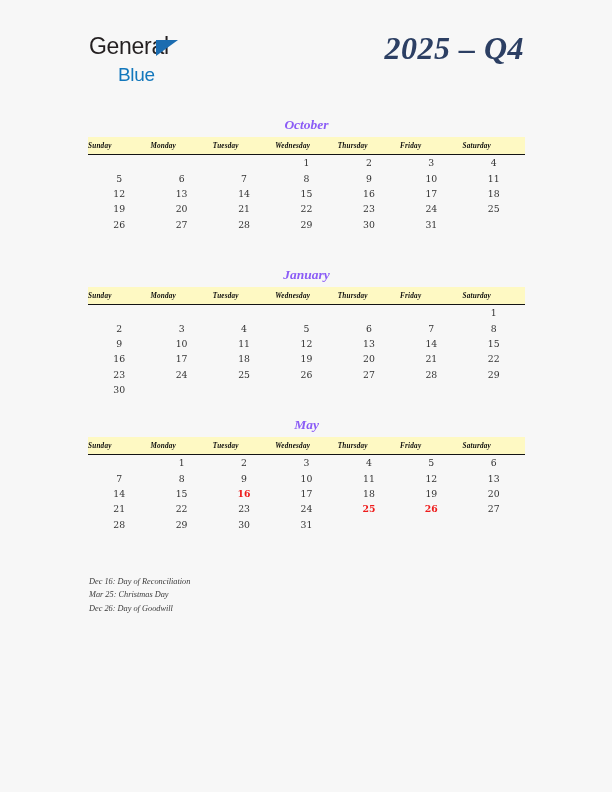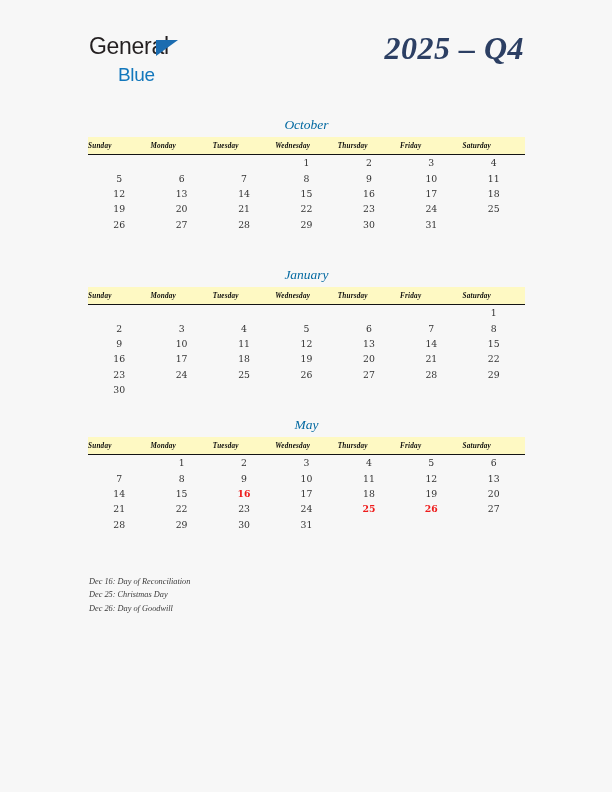--- a/index.html
+++ b/index.html
@@ -92,22 +92,22 @@
     width: 437px;
   }
   #month-0 { top: 116px; }
   #month-1 { top: 266px; }
   #month-2 { top: 416px; }
 
   .month-name {
     text-align: center;
     font-size: 13.5px;
     font-style: italic;
-    font-weight: normal;
-    color: #0369a1;
+    font-weight: bold;
+    color: #8b5cf6;
     line-height: 18px;
     margin-bottom: 3px;
   }
 
   table.cal {
     border-collapse: collapse;
     width: 437px;
     table-layout: fixed;
   }
   table.cal th {
@@ -365,15 +365,15 @@
           <td class="empty"></td>
           <td class="empty"></td>
           <td class="empty"></td>
         </tr>
       </tbody>
   </table>
 </div>
 
 <div class="legend">
     <div class="legend-item">Dec 16: Day of Reconciliation</div>
-    <div class="legend-item">Dec 25: Christmas Day</div>
+    <div class="legend-item">Mar 25: Christmas Day</div>
     <div class="legend-item">Dec 26: Day of Goodwill</div>
   </div>
 
 </body></html>

